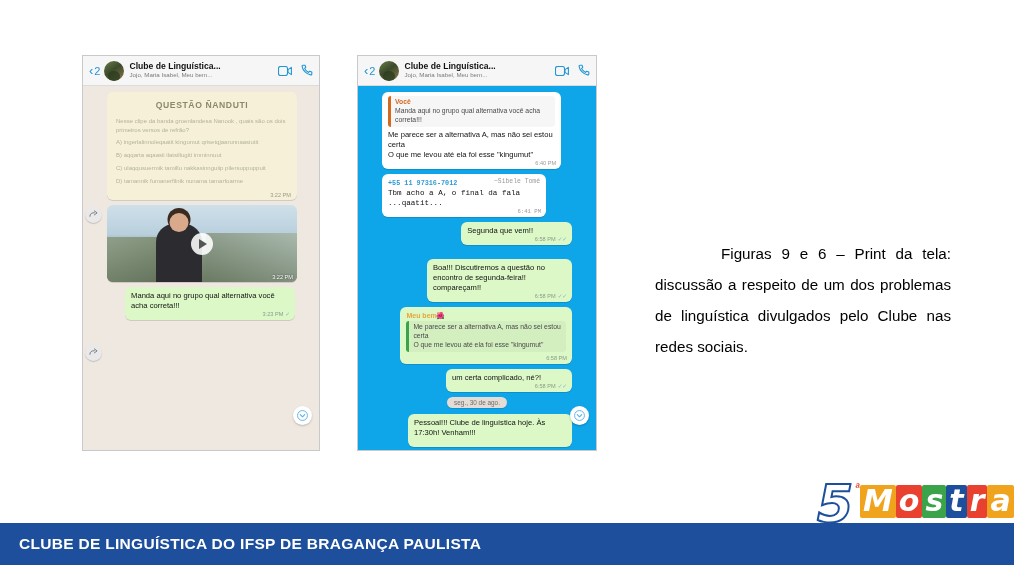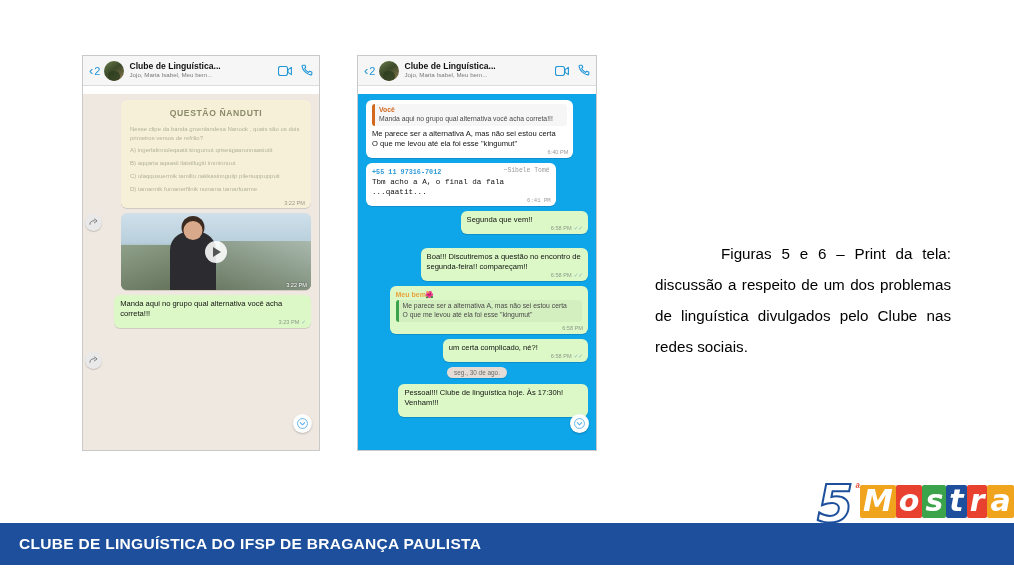--- a/index.html
+++ b/index.html
@@ -100,24 +100,23 @@
     gap: 9px;
     color: #2196d6;
     padding-left: 6px;
   }
   .ic { display: block; }
 
   .wa-body {
     position: relative;
     height: calc(100% - 30px);
     background: #ece5dd;
-    padding: 6px 8px;
+    padding: 6px 24px;
     box-sizing: border-box;
     overflow: hidden;
-    margin-top: 8px;
   }
   #phone-left .wa-body { background: #efe8e1; }
 
   
   .bub {
     max-width: 82%;
     border-radius: 6px;
     padding: 4px 6px 9px 6px;
     font-size: 7.6px;
     line-height: 1.32;
@@ -576,21 +575,21 @@
 
       <div class="scroll-btn" style="top:320px;">
         <svg width="11" height="11" viewBox="0 0 12 12">
             <circle cx="6" cy="6" r="5.4" fill="none" stroke="#5ab0e8" stroke-width="1"></circle>
             <path d="M3.6 5 L6 7.4 L8.4 5" fill="none" stroke="#5ab0e8" stroke-width="1.2" stroke-linecap="round" stroke-linejoin="round"></path>
           </svg>
       </div>
     </div>
   </div>
 
-  <div id="caption"><span class="indent"></span><span>Figuras 5 e 6 – Print da tela: discussão a respeito de um dos problemas de linguística divulgados pelo Clube nas redes sociais.</span></div>
+  <div id="caption"><span class="indent"></span><span>Figuras 9 e 6 – Print da tela: discussão a respeito de um dos problemas de linguística divulgados pelo Clube nas redes sociais.</span></div>
 
   <div id="logo">
     <div class="big5">5</div>
     <div class="ordinal">ª</div>
     <div class="mostra">
       <span class="m1">M</span>
         <span class="m2">o</span>
         <span class="m3">s</span>
         <span class="m4">t</span>
         <span class="m5">r</span>

